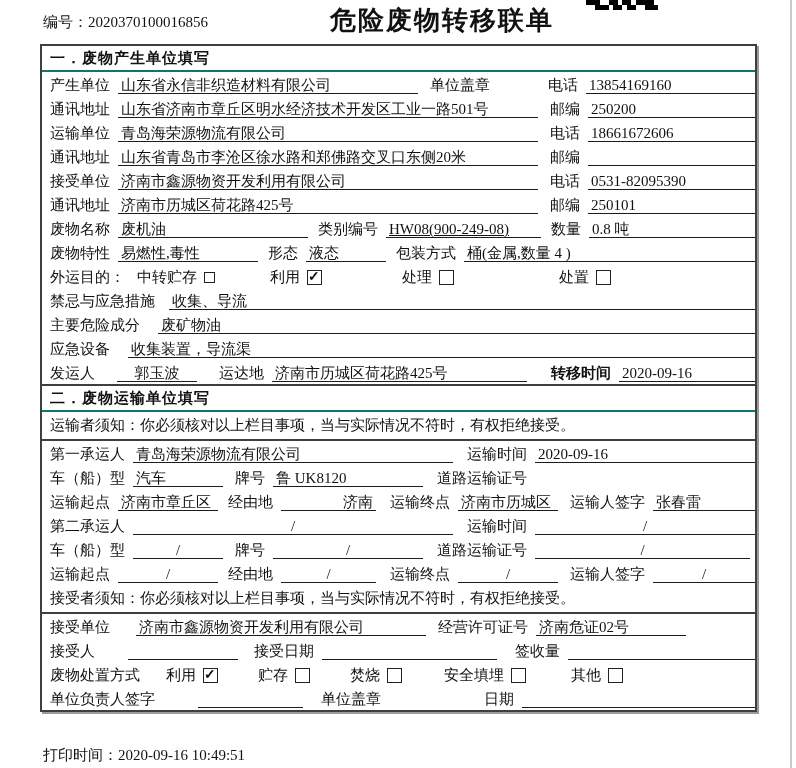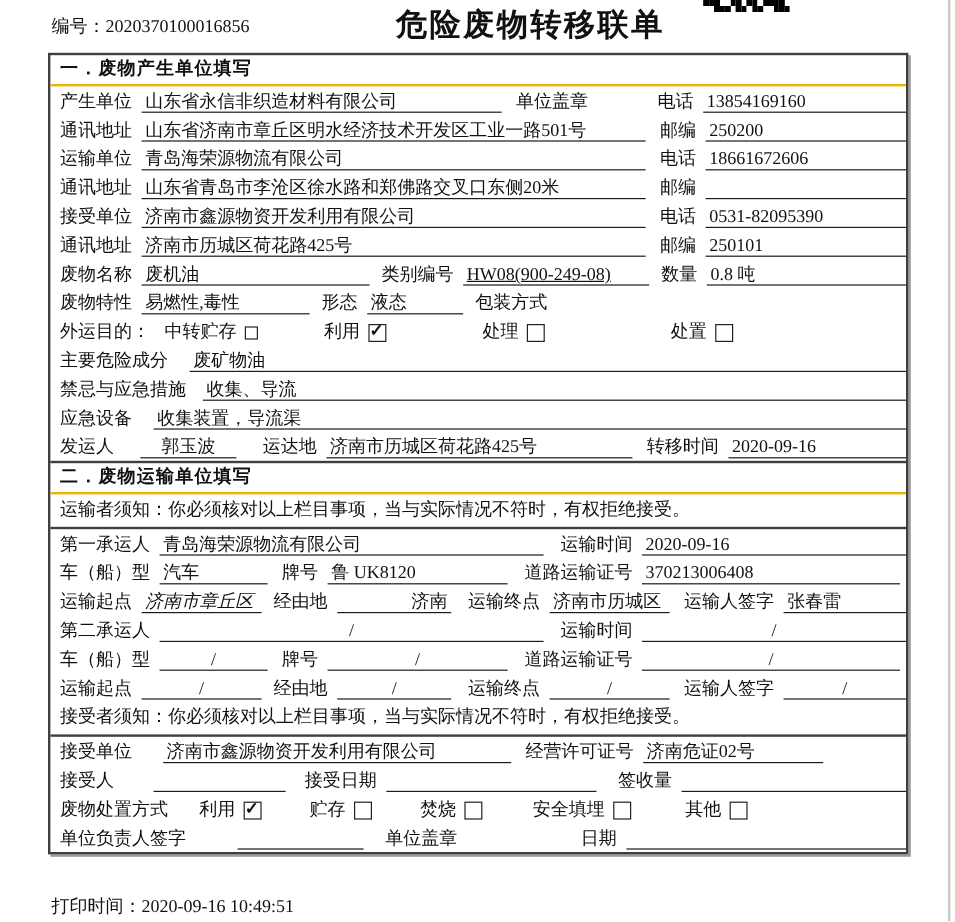--- a/index.html
+++ b/index.html
@@ -21,21 +21,21 @@
 
   .form-box{
     position:absolute;left:40px;top:44px;width:713px;
     border:2px solid #3f3f3f;background:#ffffff;
     box-shadow:2px 2px 0 #9b9b9b;
   }
   .sec-header{
     height:24px;line-height:24px;padding-left:8px;
     font-family:"Liberation Sans","DejaVu Sans",sans-serif;
     font-weight:bold;font-size:15px;letter-spacing:1px;
-    border-bottom:2px solid #eab308;
+    border-bottom:2px solid #0f766e;
   }
   .sec-header.bt{border-top:2px solid #3f3f3f;}
   .notice{
     height:27px;line-height:27px;padding-left:8px;font-size:15px;
     border-bottom:2px solid #3f3f3f;white-space:pre;
   }
   .frow{
     display:flex;align-items:flex-end;height:24px;box-sizing:border-box;
     padding:0 0 2px 8px;font-size:15px;
   }
@@ -150,20 +150,21 @@
       <span class="fvalue" style="width: 155px; text-decoration: underline;">HW08(900-249-08)</span>
       <span class="flabel" style="margin-left: 10px;">数量</span>
       <span class="fvalue flex">0.8 吨</span>
     </div>
     <div class="frow">
       <span class="flabel">废物特性</span>
       <span class="fvalue" style="width: 140px;">易燃性,毒性</span>
       <span class="flabel" style="margin-left: 10px;">形态</span>
       <span class="fvalue" style="width: 80px;">液态</span>
       <span class="flabel" style="margin-left: 10px;">包装方式</span>
+      <span class="fvalue flex">桶(金属,数量 4 )</span>
     </div>
     <div class="frow">
       <span class="flabel">外运目的：</span>
       <span class="fcheck" style="margin-left: 4px;">
         <span>中转贮存</span>
         <span class="cbx small"></span>
       </span>
       <span class="fcheck" style="margin-left: 55px;">
         <span>利用</span>
         <span class="cbx checked"></span>
@@ -171,58 +172,57 @@
       <span class="fcheck" style="margin-left: 80px;">
         <span>处理</span>
         <span class="cbx"></span>
       </span>
       <span class="fcheck" style="margin-left: 105px;">
         <span>处置</span>
         <span class="cbx"></span>
       </span>
     </div>
     <div class="frow">
+      <span class="flabel">禁忌与应急措施</span>
+      <span class="fvalue flex" style="margin-left: 6px;">收集、导流</span>
+    </div>
+    <div class="frow">
       <span class="flabel">主要危险成分</span>
       <span class="fvalue flex" style="margin-left: 10px;">废矿物油</span>
-    </div>
-    <div class="frow">
-      <span class="flabel">禁忌与应急措施</span>
-      <span class="fvalue flex" style="margin-left: 6px;">收集、导流</span>
     </div>
     <div class="frow">
       <span class="flabel">应急设备</span>
       <span class="fvalue flex" style="margin-left: 10px;">收集装置，导流渠</span>
     </div>
     <div class="frow">
       <span class="flabel">发运人</span>
       <span class="fvalue center" style="width: 80px; margin-left: 14px;">郭玉波</span>
       <span class="flabel" style="margin-left: 22px;">运达地</span>
       <span class="fvalue" style="width: 255px;">济南市历城区荷花路425号</span>
-      <span class="flabel" style="margin-left: 12px;">转移时间</span>
+      <span class="flabel" style="margin-left: 24px; font-weight: bold;">转移时间</span>
       <span class="fvalue flex">2020-09-16</span>
     </div>
     <div class="sec-header bt">二．废物运输单位填写</div>
     <div class="notice">运输者须知：你必须核对以上栏目事项，当与实际情况不符时，有权拒绝接受。</div>
     <div class="frow">
       <span class="flabel">第一承运人</span>
       <span class="fvalue" style="width: 320px;">青岛海荣源物流有限公司</span>
       <span class="flabel" style="margin-left: 14px;">运输时间</span>
       <span class="fvalue flex">2020-09-16</span>
     </div>
     <div class="frow">
       <span class="flabel">车（船）型</span>
       <span class="fvalue" style="width: 90px;">汽车</span>
       <span class="flabel" style="margin-left: 12px;">牌号</span>
       <span class="fvalue" style="width: 150px;">鲁 UK8120</span>
       <span class="flabel" style="margin-left: 14px;">道路运输证号</span>
-      <span class="fvalue" style="width: 215px;">370213006408</span>
     </div>
     <div class="frow">
       <span class="flabel">运输起点</span>
-      <span class="fvalue" style="width: 100px; font-style: italic;">济南市章丘区</span>
+      <span class="fvalue" style="width: 100px;">济南市章丘区</span>
       <span class="flabel" style="margin-left: 10px;">经由地</span>
       <span class="fvalue" style="width: 95px; text-align: right;">济南</span>
       <span class="flabel" style="margin-left: 14px;">运输终点</span>
       <span class="fvalue" style="width: 100px;">济南市历城区</span>
       <span class="flabel" style="margin-left: 12px;">运输人签字</span>
       <span class="fvalue flex">张春雷</span>
     </div>
     <div class="frow">
       <span class="flabel">第二承运人</span>
       <span class="fvalue center" style="width: 320px;">/</span>

